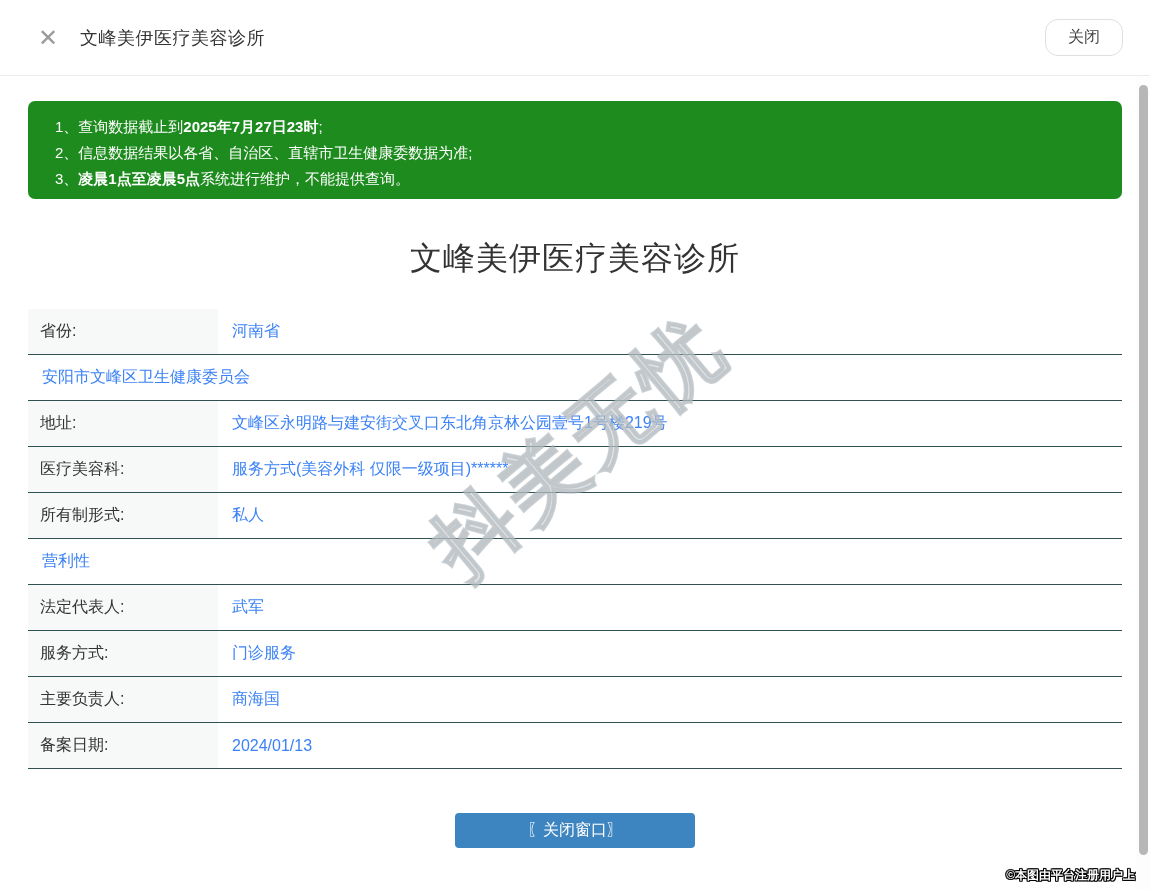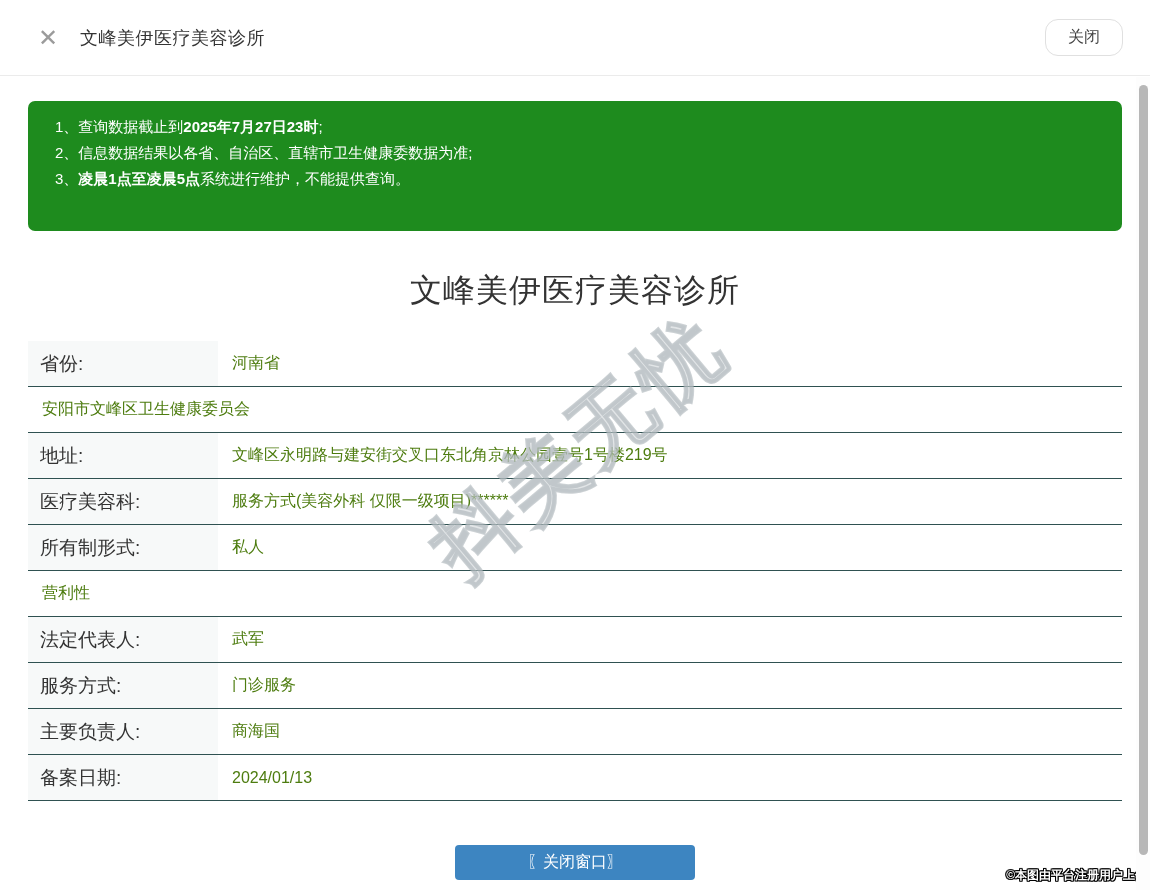--- a/index.html
+++ b/index.html
@@ -61,21 +61,21 @@
     top: 8px; right: 2px;
     width: 9px; height: 770px;
     background: #b7b7b7;
     border-radius: 5px;
   }
 
   
   .notice {
     margin: 25px 28px 0 28px;
     width: 1094px;
-    height: 130px;
+    height: 98px;
     background: #1e8b1e;
     border-radius: 7px;
     color: #fff;
     padding: 13px 20px 0 27px;
     font-size: 15px;
     line-height: 26px;
   }
   .notice .notice-line { white-space: nowrap; }
   .notice b { font-weight: bold; }
 
@@ -99,31 +99,31 @@
     height: 46px;
     border-bottom: 1px solid #2f5151;
     align-items: stretch;
   }
   .info-label {
     width: 190px;
     background: #f7f9f9;
     display: flex;
     align-items: center;
     padding-left: 12px;
-    font-size: 19px;
+    font-size: 16px;
     color: #333;
     flex-shrink: 0;
   }
   .info-value {
     flex: 1;
     display: flex;
     align-items: center;
     padding-left: 14px;
     font-size: 16px;
-    color: #4d7c0f;
+    color: #3b82f6;
     background: #fff;
   }
 
   
   .bottom-area {
     margin-top: 44px;
     text-align: center;
   }
   .close-window-btn {
     width: 240px;

